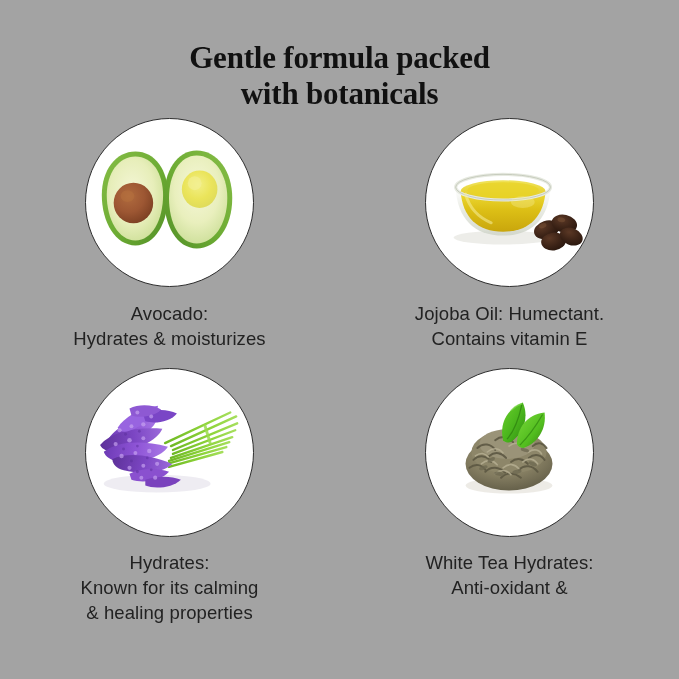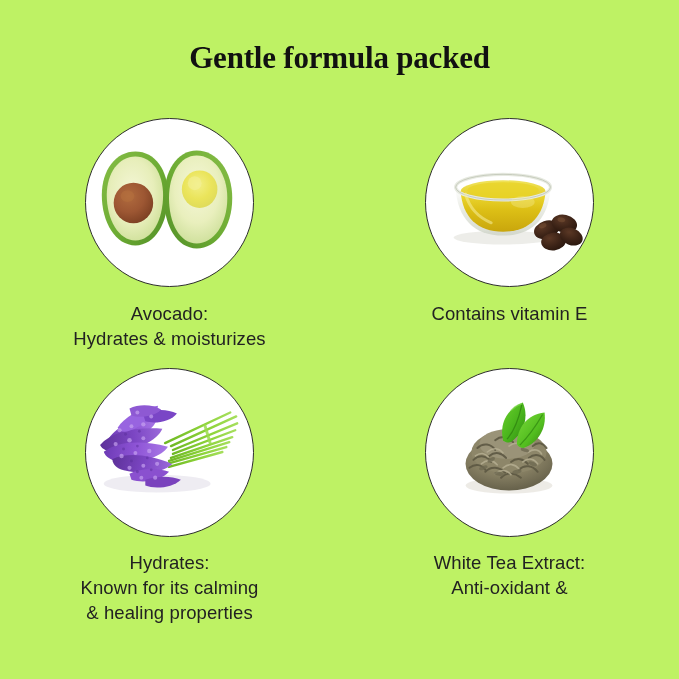--- a/index.html
+++ b/index.html
@@ -13,21 +13,21 @@
     font-family: "Liberation Sans", sans-serif;
     color: #1a1a1a;
     overflow: hidden;
     position: relative;
   }
 
   .infographic {
     position: relative;
     width: 679px;
     height: 679px;
-    background: #bef264;
+    background: #a3a3a3;
   }
 
   
   .title-block {
     position: absolute;
     top: 40px;
     left: 0;
     width: 679px;
     text-align: center;
   }
@@ -86,20 +86,21 @@
   .caption .cline { display: block; white-space: nowrap; }
   .cell-2 .caption, .cell-3 .caption { margin-top: 13px; }
 </style>
 </head>
 <body>
 
 <div class="infographic">
 
   <div class="title-block">
     <div class="title-line">Gentle formula packed</div>
+    <div class="title-line">with botanicals</div>
   </div>
 
   <div class="grid">
 
     <div class="cell cell-0">
       <div class="circle">
         <div class="art">
           <svg viewBox="0 0 169 169" xmlns="http://www.w3.org/2000/svg">
             <defs>
               <radialGradient id="avFleshL" cx="45%" cy="42%" r="62%">
@@ -202,20 +203,21 @@
               <ellipse cx="140" cy="106" rx="13" ry="9" fill="url(#seedG)" transform="rotate(12 140 106)"></ellipse>
               <ellipse cx="129" cy="124" rx="12.5" ry="9" fill="url(#seedG)" transform="rotate(-6 129 124)"></ellipse>
               <ellipse cx="147" cy="119" rx="12" ry="8.5" fill="url(#seedG)" transform="rotate(22 147 119)"></ellipse>
               <ellipse cx="118" cy="108" rx="4" ry="2.4" fill="#7a5135" opacity="0.5" transform="rotate(-18 118 108)"></ellipse>
               <ellipse cx="137" cy="102" rx="4" ry="2.4" fill="#7a5135" opacity="0.5" transform="rotate(12 137 102)"></ellipse>
             </g>
           </svg>
         </div>
       </div>
       <div class="caption">
+        <span class="cline">Jojoba Oil: Humectant.</span>
         <span class="cline">Contains vitamin E</span>
       </div>
     </div>
 
     <div class="cell cell-2">
       <div class="circle">
         <div class="art">
           <svg viewBox="0 0 169 169" xmlns="http://www.w3.org/2000/svg">
             <defs>
               <linearGradient id="lavStem" x1="0" y1="0" x2="1" y2="0">
@@ -377,19 +379,19 @@
               <path d="M78 72 C74 56 82 40 98 34 C104 48 100 64 86 74 C83 75 80 74 78 72 Z" fill="url(#freshLeaf)"></path>
               <path d="M97 36 C94 50 90 62 82 71" stroke="#2c7d0e" stroke-width="1.3" fill="none" opacity="0.7"></path>
               <path d="M92 76 C92 60 102 46 120 44 C122 60 114 74 99 80 C96 80 93 79 92 76 Z" fill="url(#freshLeaf2)"></path>
               <path d="M118 46 C111 58 104 68 95 77" stroke="#2f8410" stroke-width="1.3" fill="none" opacity="0.7"></path>
               <path d="M86 42 C90 38 94 36 97 35" stroke="#8ae25a" stroke-width="1.6" fill="none" opacity="0.55"></path>
             </g>
           </svg>
         </div>
       </div>
       <div class="caption">
-        <span class="cline">White Tea Extract:</span>
+        <span class="cline">White Tea Hydrates:</span>
         <span class="cline">Anti-oxidant &amp;</span>
       </div>
     </div>
 
   </div>
 </div>
 
 </body></html>

